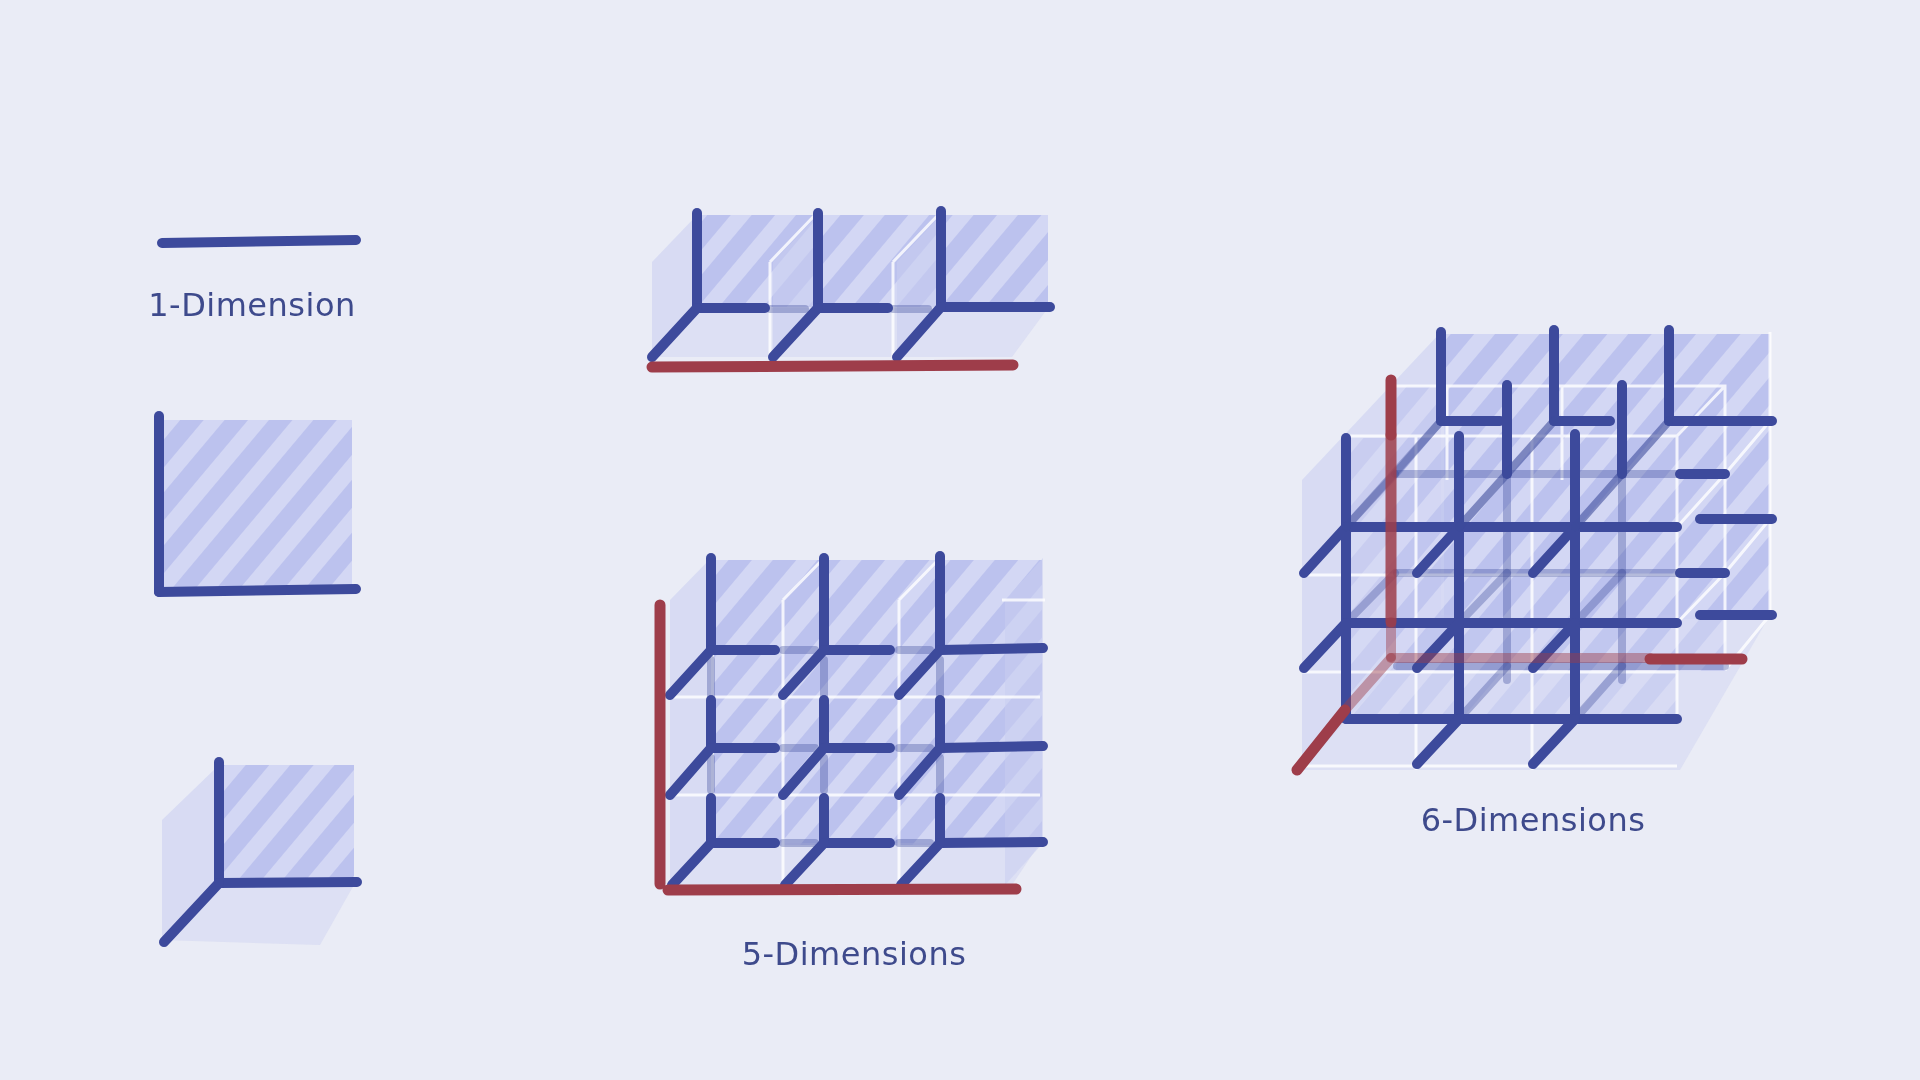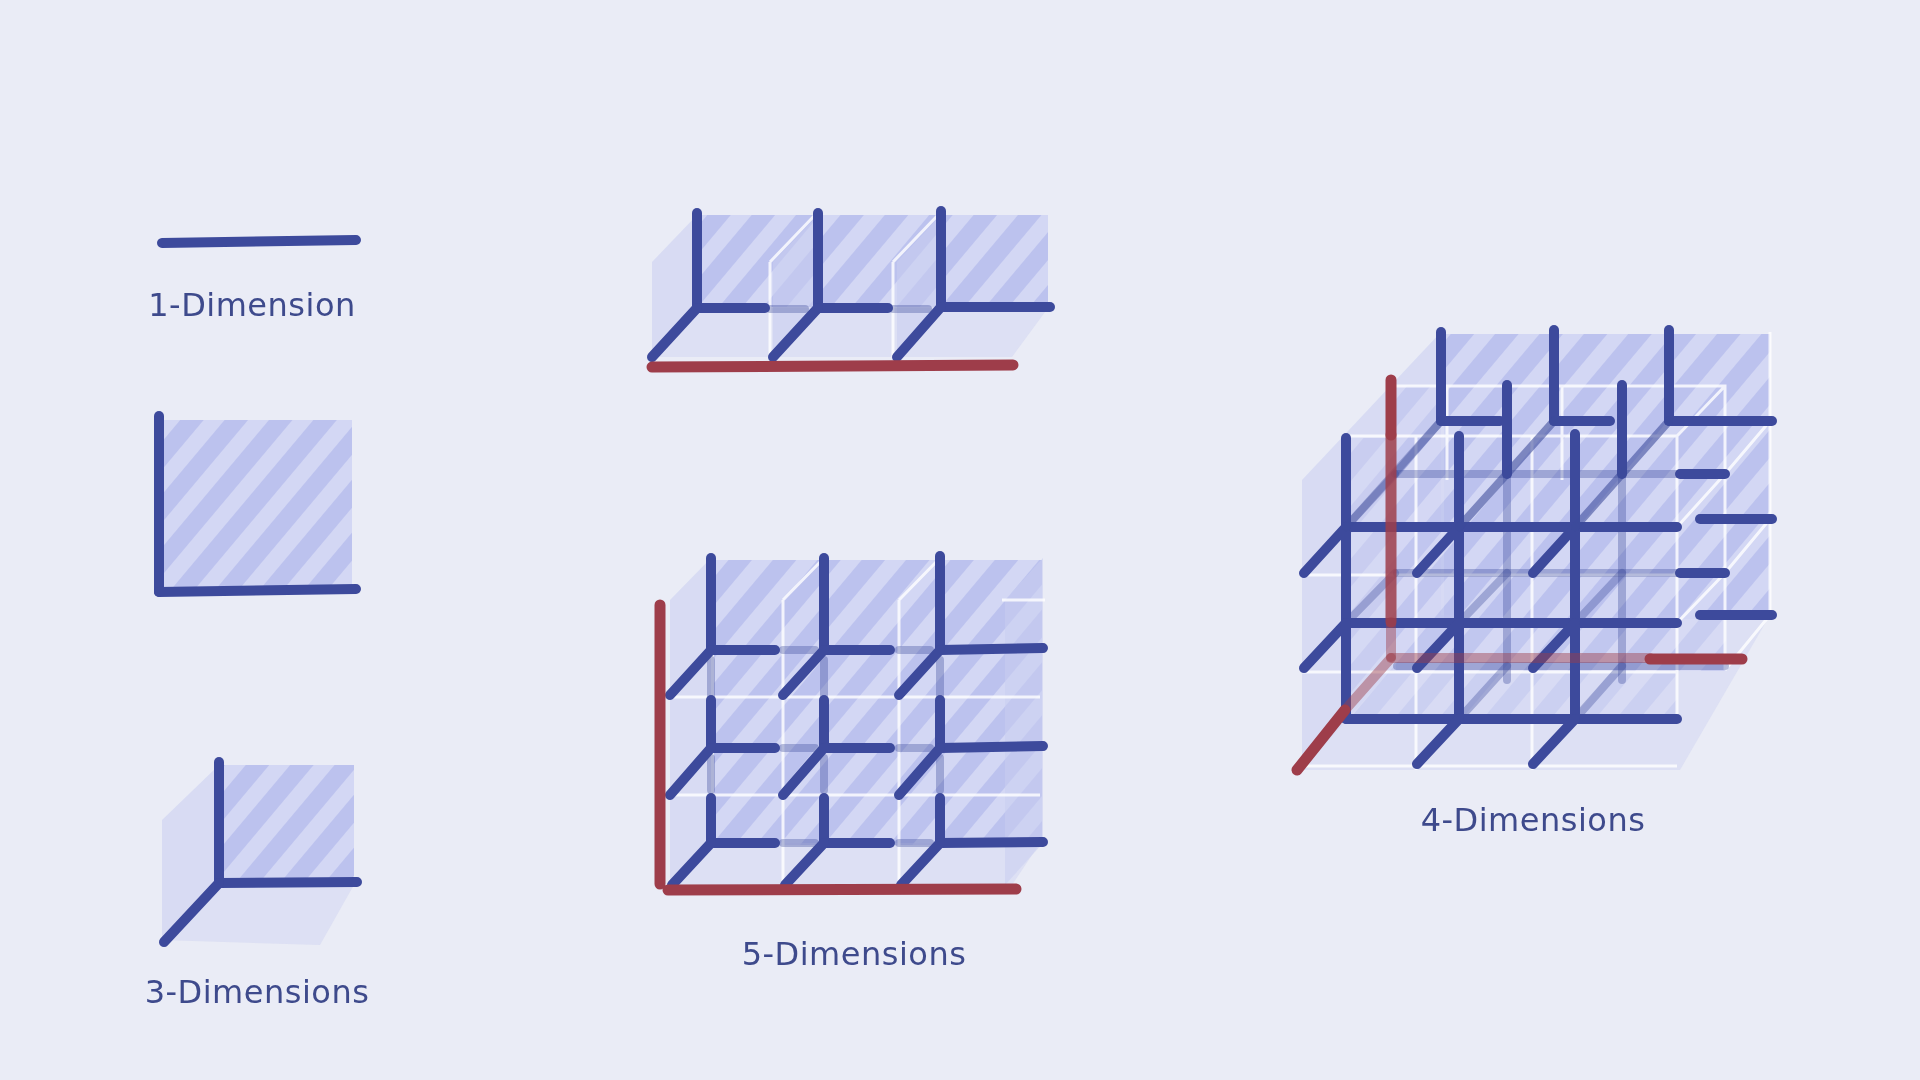--- a/index.html
+++ b/index.html
@@ -227,16 +227,15 @@
       <line class="ghost-red" x1="1391" y1="622" x2="1391" y2="657"></line>
       <line class="ghost-red" x1="1391" y1="658" x2="1650" y2="658"></line>
       <line class="axis-red" x1="1650" y1="659" x2="1742" y2="659"></line>
       <line class="ghost-red" x1="1391" y1="658" x2="1345" y2="710"></line>
       <line class="axis-red" x1="1345" y1="710" x2="1297" y2="770"></line>
     </g>
   </svg>
 
   
   <div class="label" style="left:252px; top:286px;">1-Dimension</div>
-  <div class="label" style="left:257px; top:973px;">3-Dimensions</div>
   <div class="label" style="left:854px; top:935px;">5-Dimensions</div>
-  <div class="label" style="left:1533px; top:801px;">4-Dimensions</div>
+  <div class="label" style="left:1533px; top:801px;">6-Dimensions</div>
 </div>
 
 </body></html>

